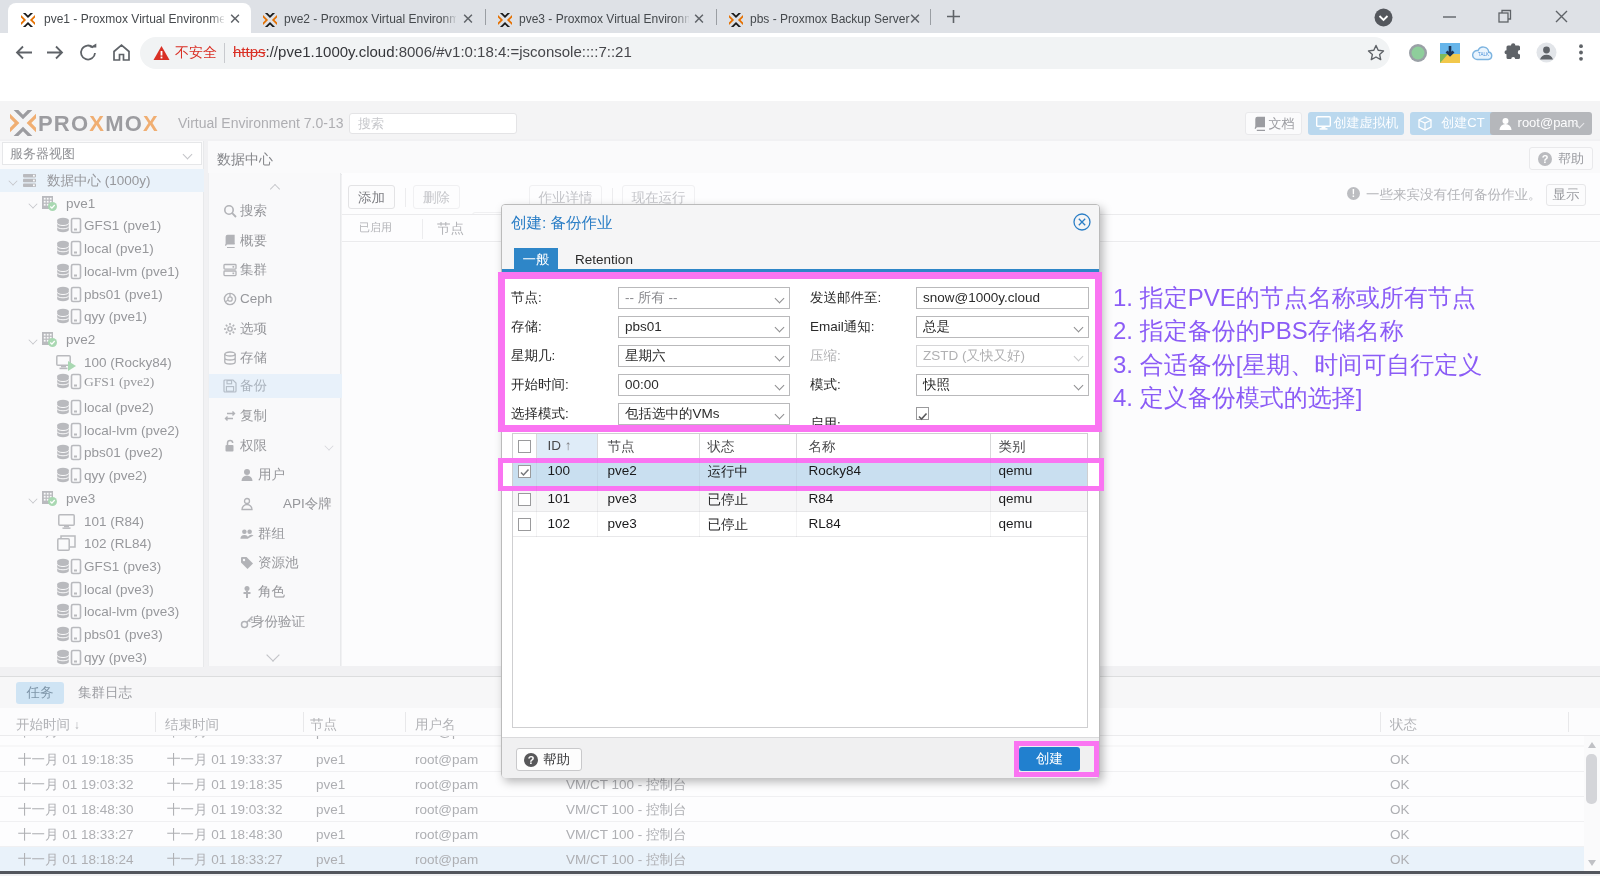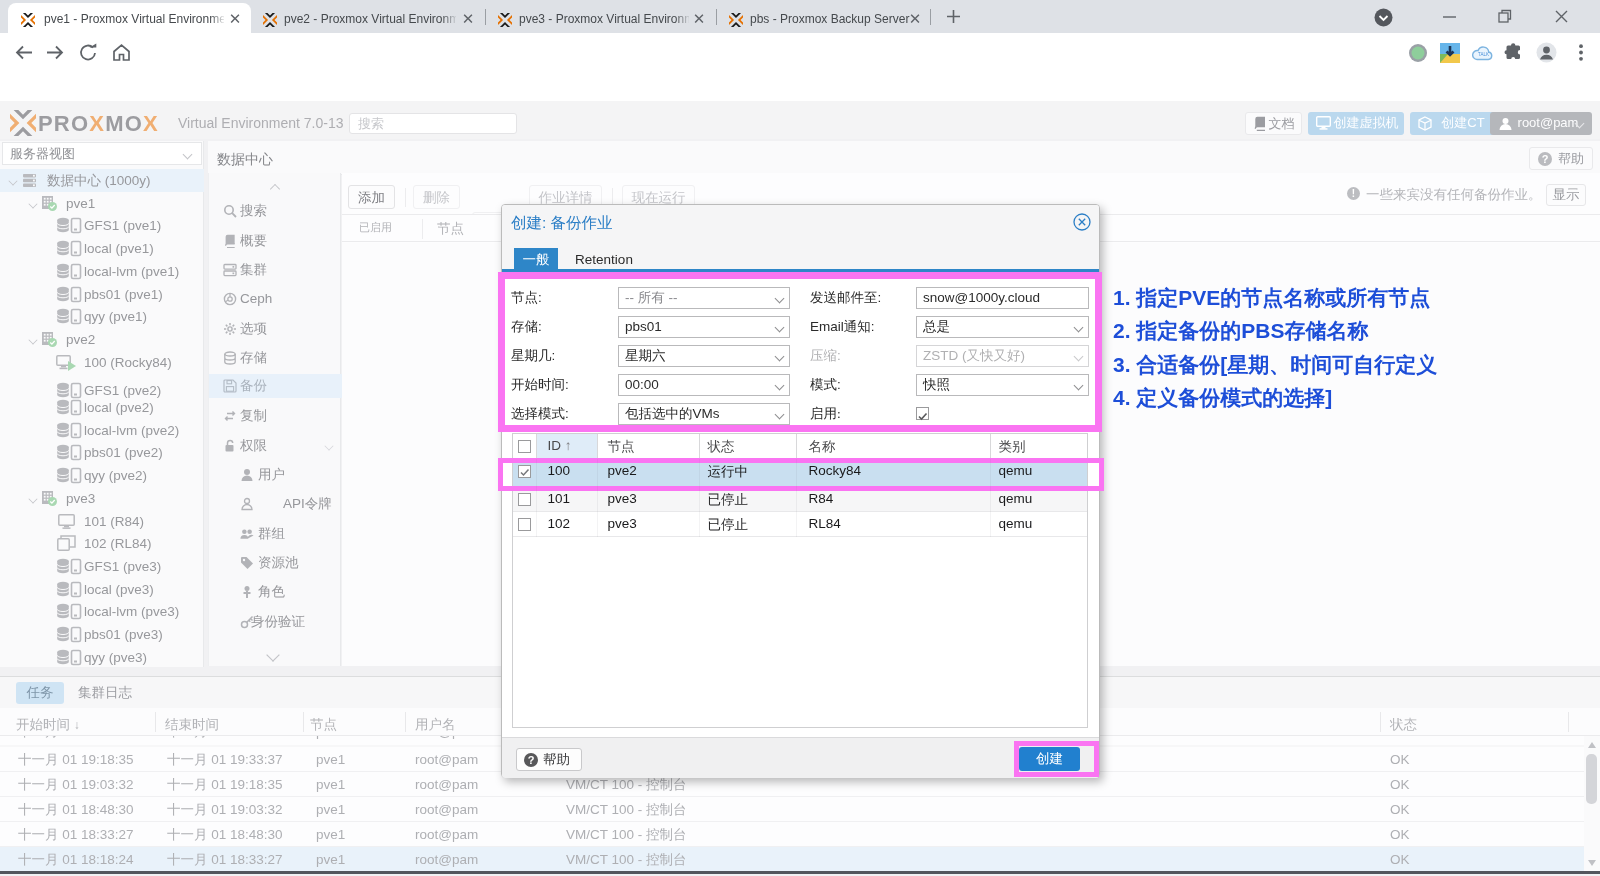--- a/index.html
+++ b/index.html
@@ -49,21 +49,21 @@
   border:1px solid #bbb;border-radius:4px;box-shadow:3px 4px 10px rgba(0,0,0,0.28);}
 .mlabel{position:absolute;font-size:13.5px;color:#2b2b2b;height:22px;line-height:22px;}
 .mfield{position:absolute;width:172px;height:22px;border:1px solid #b9b9bb;background:#fff;
   font-size:13.5px;color:#2b2b2b;line-height:20px;padding-left:6px;white-space:nowrap;}
 .chev{position:absolute;right:6px;top:7px;width:7px;height:7px;border-right:1.5px solid #8e8e90;border-bottom:1.5px solid #8e8e90;transform:rotate(45deg);}
 .gsep{position:absolute;top:0;width:1px;height:25px;background:#d8d8da;}
 .mgrid-cell{position:absolute;white-space:nowrap;}
 .cbox{position:absolute;width:13px;height:13px;border:1.5px solid #9a9a9c;background:#fff;}
 
 .annbox{position:absolute;border:7px solid #fa74f2;}
-#anntext{position:absolute;left:1113px;top:281px;font-size:21px;line-height:33.4px;color:#1d4ed8;white-space:nowrap;font-weight:bold;}
+#anntext{position:absolute;left:1113px;top:281px;font-size:24px;line-height:33.4px;color:#8b5cf6;white-space:nowrap;}
 </style>
 </head>
 <body>
 <div id="root">
   <div id="tabbar">
     <div class="tab active" style="left:8px;width:243px;">
       <svg class="favicon" style="left:13px;" viewBox="0 0 100 100">
           <polygon fill="#1b1b1b" points="14,0 50,36 86,0 68,0 50,18 32,0"></polygon>
           <polygon fill="#1b1b1b" points="14,100 50,64 86,100 68,100 50,82 32,100"></polygon>
           <polygon fill="#e57000" points="0,14 36,50 0,86 0,68 18,50 0,32"></polygon>
@@ -133,20 +133,33 @@
     <svg class="abs" style="left:45px;top:10px;" width="20" height="20" viewBox="0 0 20 20">
         <path d="M2 9.5 H17 M11 3.5 L17 9.5 L11 15.5" stroke="#5f6368" stroke-width="1.8" fill="none"></path>
       </svg>
     <svg class="abs" style="left:78px;top:10px;" width="20" height="20" viewBox="0 0 20 20">
         <path d="M17 10 a7 7 0 1 1 -2-5.4" stroke="#5f6368" stroke-width="1.8" fill="none"></path>
         <polygon points="11.5,4.6 18.3,4.6 18.3,0.5" fill="#5f6368"></polygon>
       </svg>
     <svg class="abs" style="left:111px;top:9px;" width="21" height="21" viewBox="0 0 21 21">
         <path d="M3 9.5 L10.5 3 L18 9.5 V18 H12.5 V12.5 H8.5 V18 H3 Z" stroke="#5f6368" stroke-width="1.7" fill="none"></path>
       </svg>
+    <div id="omni">
+      <svg class="abs" style="left:13px;top:8px;" width="17" height="16" viewBox="0 0 17 16">
+          <path d="M8.5 1 L16.5 15 H0.5 Z" fill="#d93025"></path>
+          <rect x="7.6" y="6" width="1.8" height="4.5" fill="#fff"></rect>
+          <rect x="7.6" y="11.6" width="1.8" height="1.8" fill="#fff"></rect>
+        </svg>
+      <span class="abs" style="left:35px;top:7px;color:#d93025;font-size:14px;">不安全</span>
+      <div class="abs" style="left:84px;top:6px;width:1px;height:20px;background:#c8cace;"></div>
+      <span class="abs" style="left:93px;top:6px;"><span style="color:#d93025;text-decoration:line-through;">https</span><span style="color:#35363a;">://pve1.1000y.cloud</span><span style="color:#45464a;">:8006/#v1:0:18:4:=jsconsole::::7::21</span></span>
+      <svg class="abs" style="left:1227px;top:7px;" width="18" height="18" viewBox="0 0 18 18">
+          <path d="M9 1.5 L11.2 6.3 L16.5 6.9 L12.6 10.4 L13.7 15.6 L9 13 L4.3 15.6 L5.4 10.4 L1.5 6.9 L6.8 6.3 Z" fill="none" stroke="#5f6368" stroke-width="1.4" stroke-linejoin="round"></path>
+        </svg>
+    </div>
     <svg class="abs" style="left:1408px;top:10px;" width="20" height="20" viewBox="0 0 20 20">
         <circle cx="10" cy="10" r="9" fill="#9aa0a6"></circle>
         <circle cx="10" cy="10" r="6.5" fill="#8ece9b"></circle>
       </svg>
     <svg class="abs" style="left:1440px;top:10px;" width="20" height="20" viewBox="0 0 20 20">
         <rect x="0" y="0" width="20" height="11" fill="#66b5ea"></rect>
         <polygon points="0,11 20,11 20,20 0,20" fill="#f2c84b"></polygon>
         <polygon points="0,20 8,11 0,11" fill="#7cb95c"></polygon>
         <path d="M10 3 V12 M6.5 8.5 L10 12 L13.5 8.5" stroke="#1d3557" stroke-width="2.6" fill="none"></path>
       </svg>
@@ -266,21 +279,21 @@
               <use href="#ic-node"></use>
             </svg>
             <span style="position:absolute;left:66px;">pve2</span>
           </div>
         <div class="trow" style="top:209.6px;">
             <svg class="abs" style="left:56px;top:4px;" width="20" height="16" viewBox="0 0 20 16">
               <use href="#ic-vmr"></use>
             </svg>
             <span style="position:absolute;left:84px;">100 (Rocky84)</span>
           </div>
-        <div class="trow" style="top:238px;">
+        <div class="trow" style="top:229px;font-family:Liberation Serif, serif;">
             <svg class="abs" style="left:56px;top:3px;" width="26" height="17" viewBox="0 0 26 17">
               <use href="#ic-st"></use>
             </svg>
             <span style="position:absolute;left:84px;">GFS1 (pve2)</span>
           </div>
         <div class="trow" style="top:255px;">
             <svg class="abs" style="left:56px;top:3px;" width="26" height="17" viewBox="0 0 26 17">
               <use href="#ic-st"></use>
             </svg>
             <span style="position:absolute;left:84px;">local (pve2)</span>
@@ -536,21 +549,21 @@
     <span class="mlabel" style="left:9px;top:140px;">星期几:</span>
     <div class="mfield" style="left:116px;top:140px;">星期六<i class="chev"></i></div>
     <span class="mlabel" style="left:308px;top:140px;color:#b0b0b2;">压缩:</span>
     <div class="mfield" style="left:414px;top:140px;width:173px;color:#b0b0b2;border-color:#d5d5d7;">ZSTD (又快又好)<i class="chev" style="border-color:#c9c9cb;"></i></div>
     <span class="mlabel" style="left:9px;top:169px;">开始时间:</span>
     <div class="mfield" style="left:116px;top:169px;">00:00<i class="chev"></i></div>
     <span class="mlabel" style="left:308px;top:169px;">模式:</span>
     <div class="mfield" style="left:414px;top:169px;width:173px;">快照<i class="chev"></i></div>
     <span class="mlabel" style="left:9px;top:198px;">选择模式:</span>
     <div class="mfield" style="left:116px;top:198px;">包括选中的VMs<i class="chev"></i></div>
-    <span class="mlabel" style="left:308px;top:198px;font-family:Liberation Serif, serif;">启用:</span>
+    <span class="mlabel" style="left:308px;top:208px;font-family:Liberation Serif, serif;">启用:</span>
     <div class="cbox" style="left:414px;top:202px;"><svg width="11" height="11" viewBox="0 0 11 11">
           <path d="M2 5.5 L4.5 8 L9.5 2.5" fill="none" stroke="#5a5a5c" stroke-width="1.6"></path>
         </svg></div>
 
     <div class="abs" style="left:9.5px;top:228px;width:576px;height:295px;border:1px solid #cfcfd1;background:#fff;">
       <div class="abs" style="left:0;top:0;width:574px;height:25px;background:#fff;border-bottom:1px solid #cfcfd1;">
         <div class="abs" style="left:23.5px;top:0;width:61px;height:25px;background:#dfecf8;"></div>
         <div class="gsep" style="left:23.5px;"></div>
           <div class="gsep" style="left:84.5px;"></div>
           <div class="gsep" style="left:186.5px;"></div>

